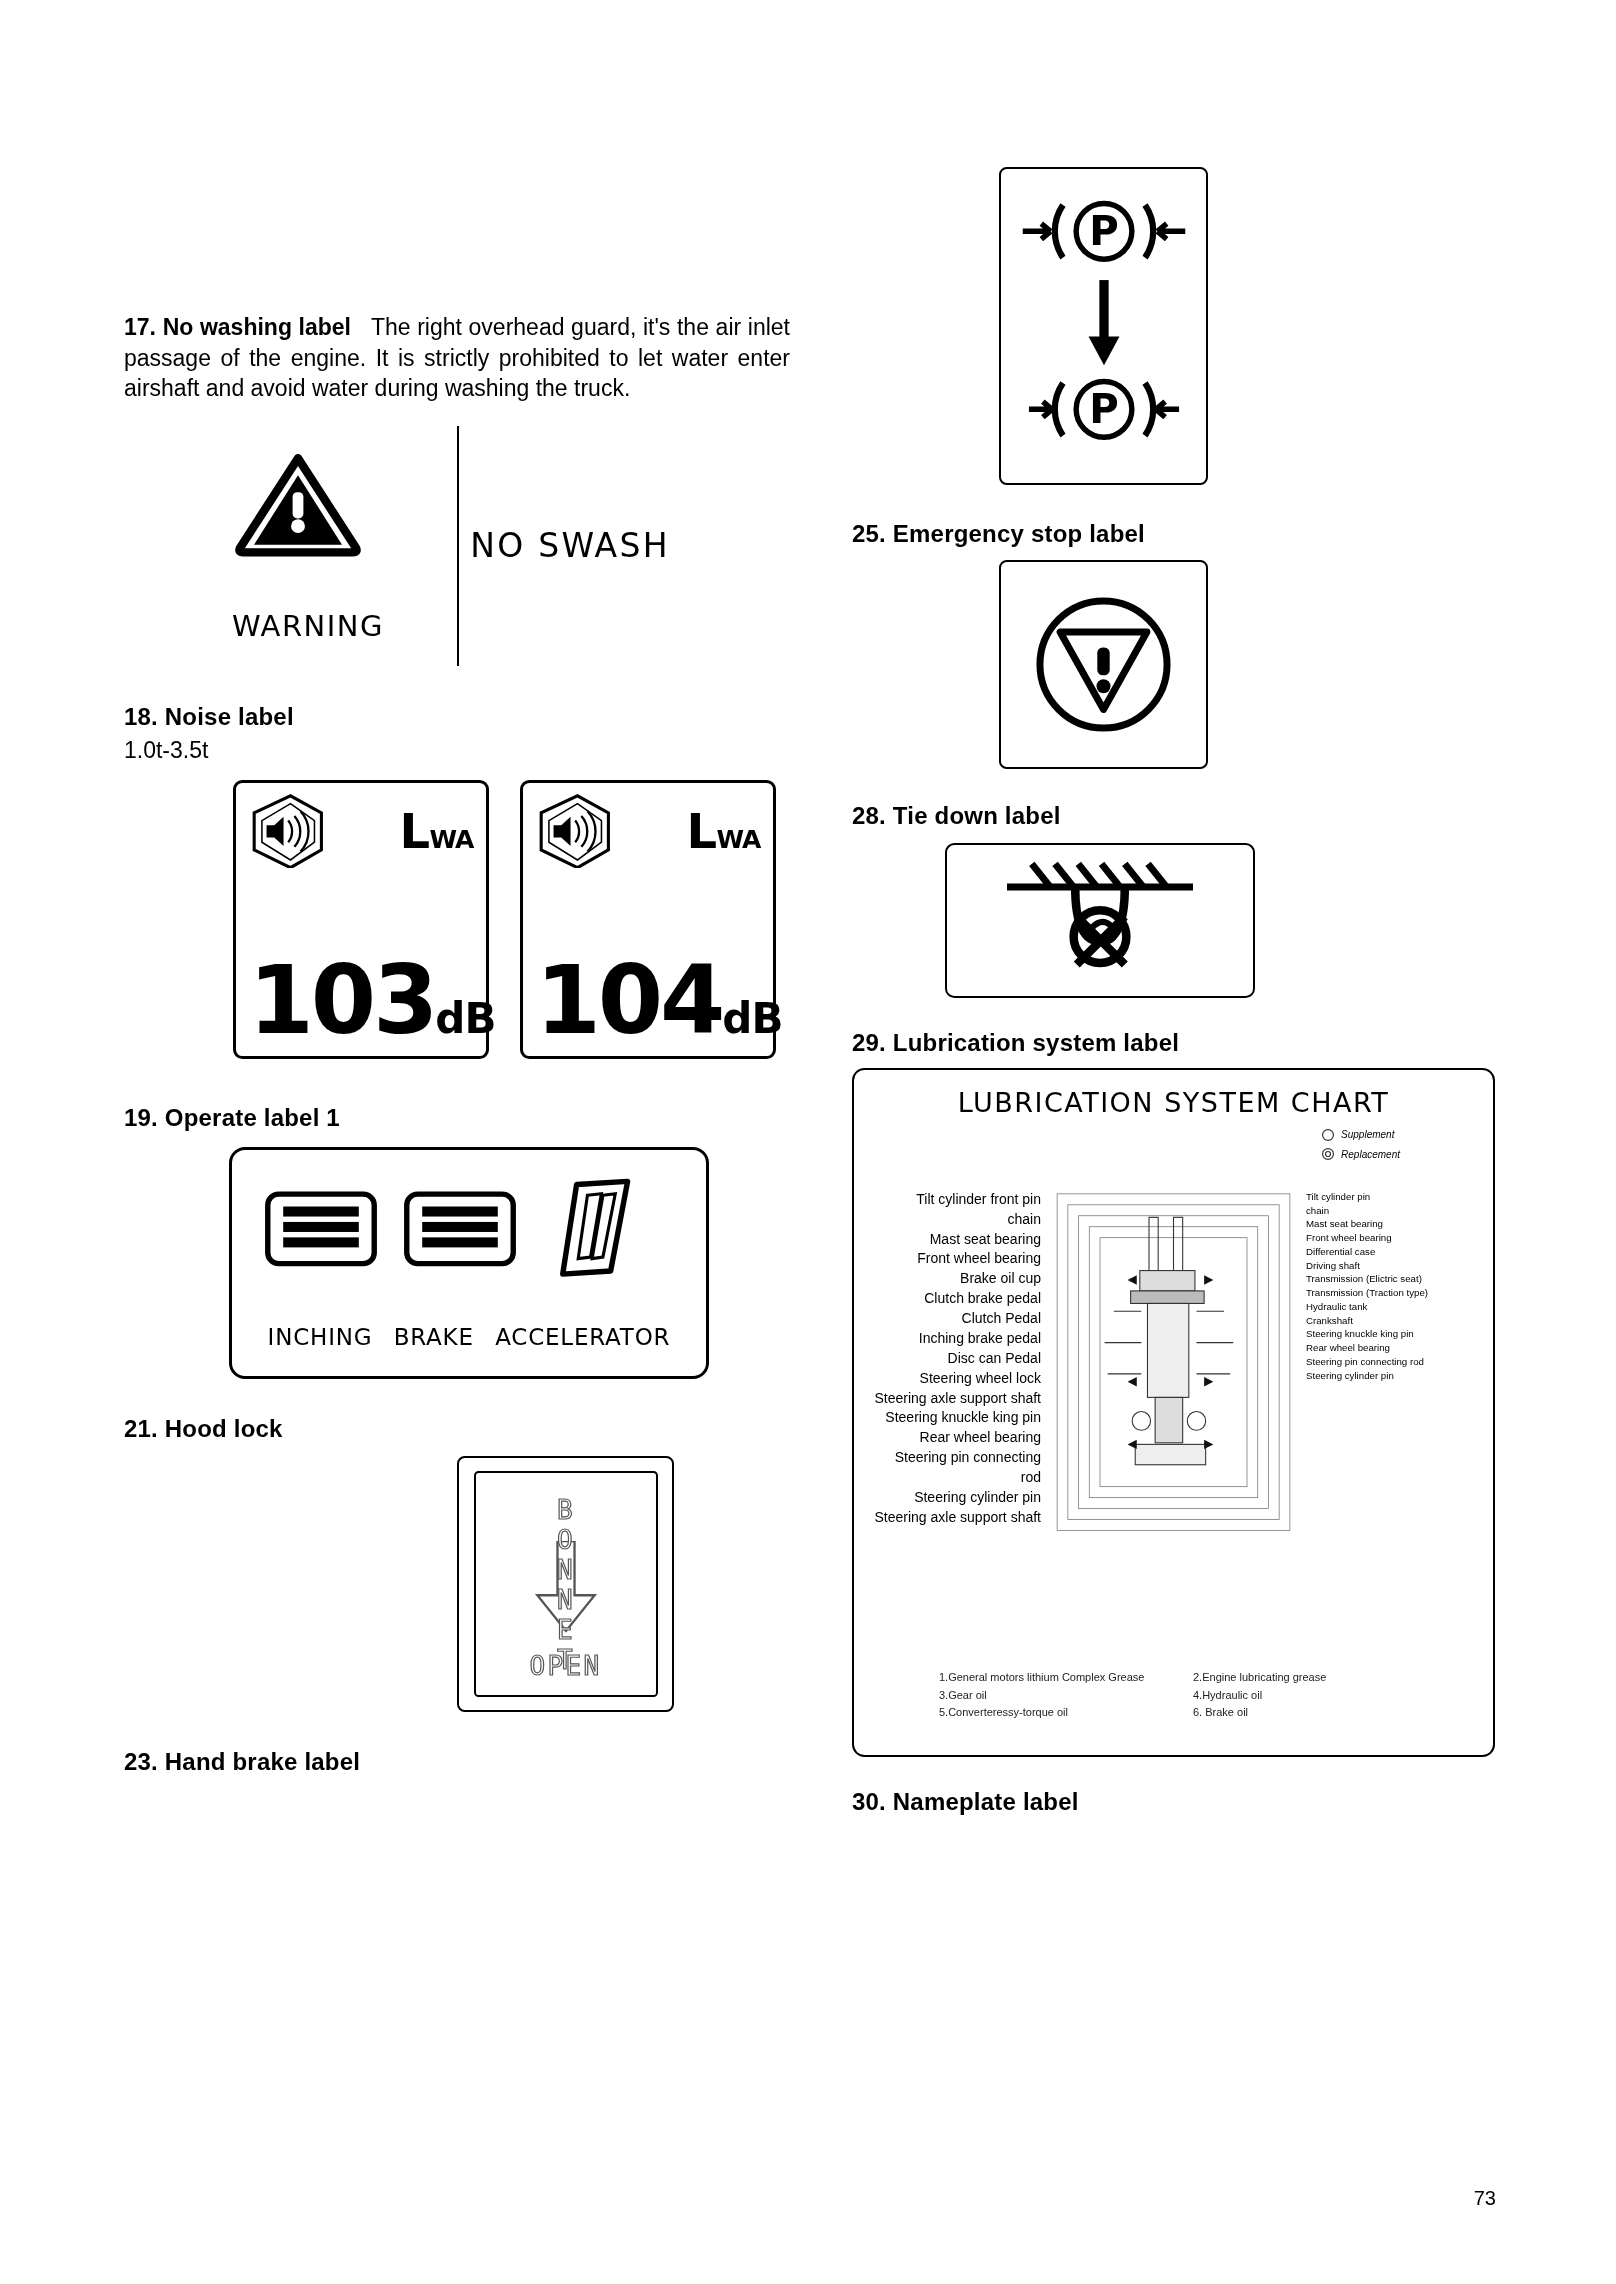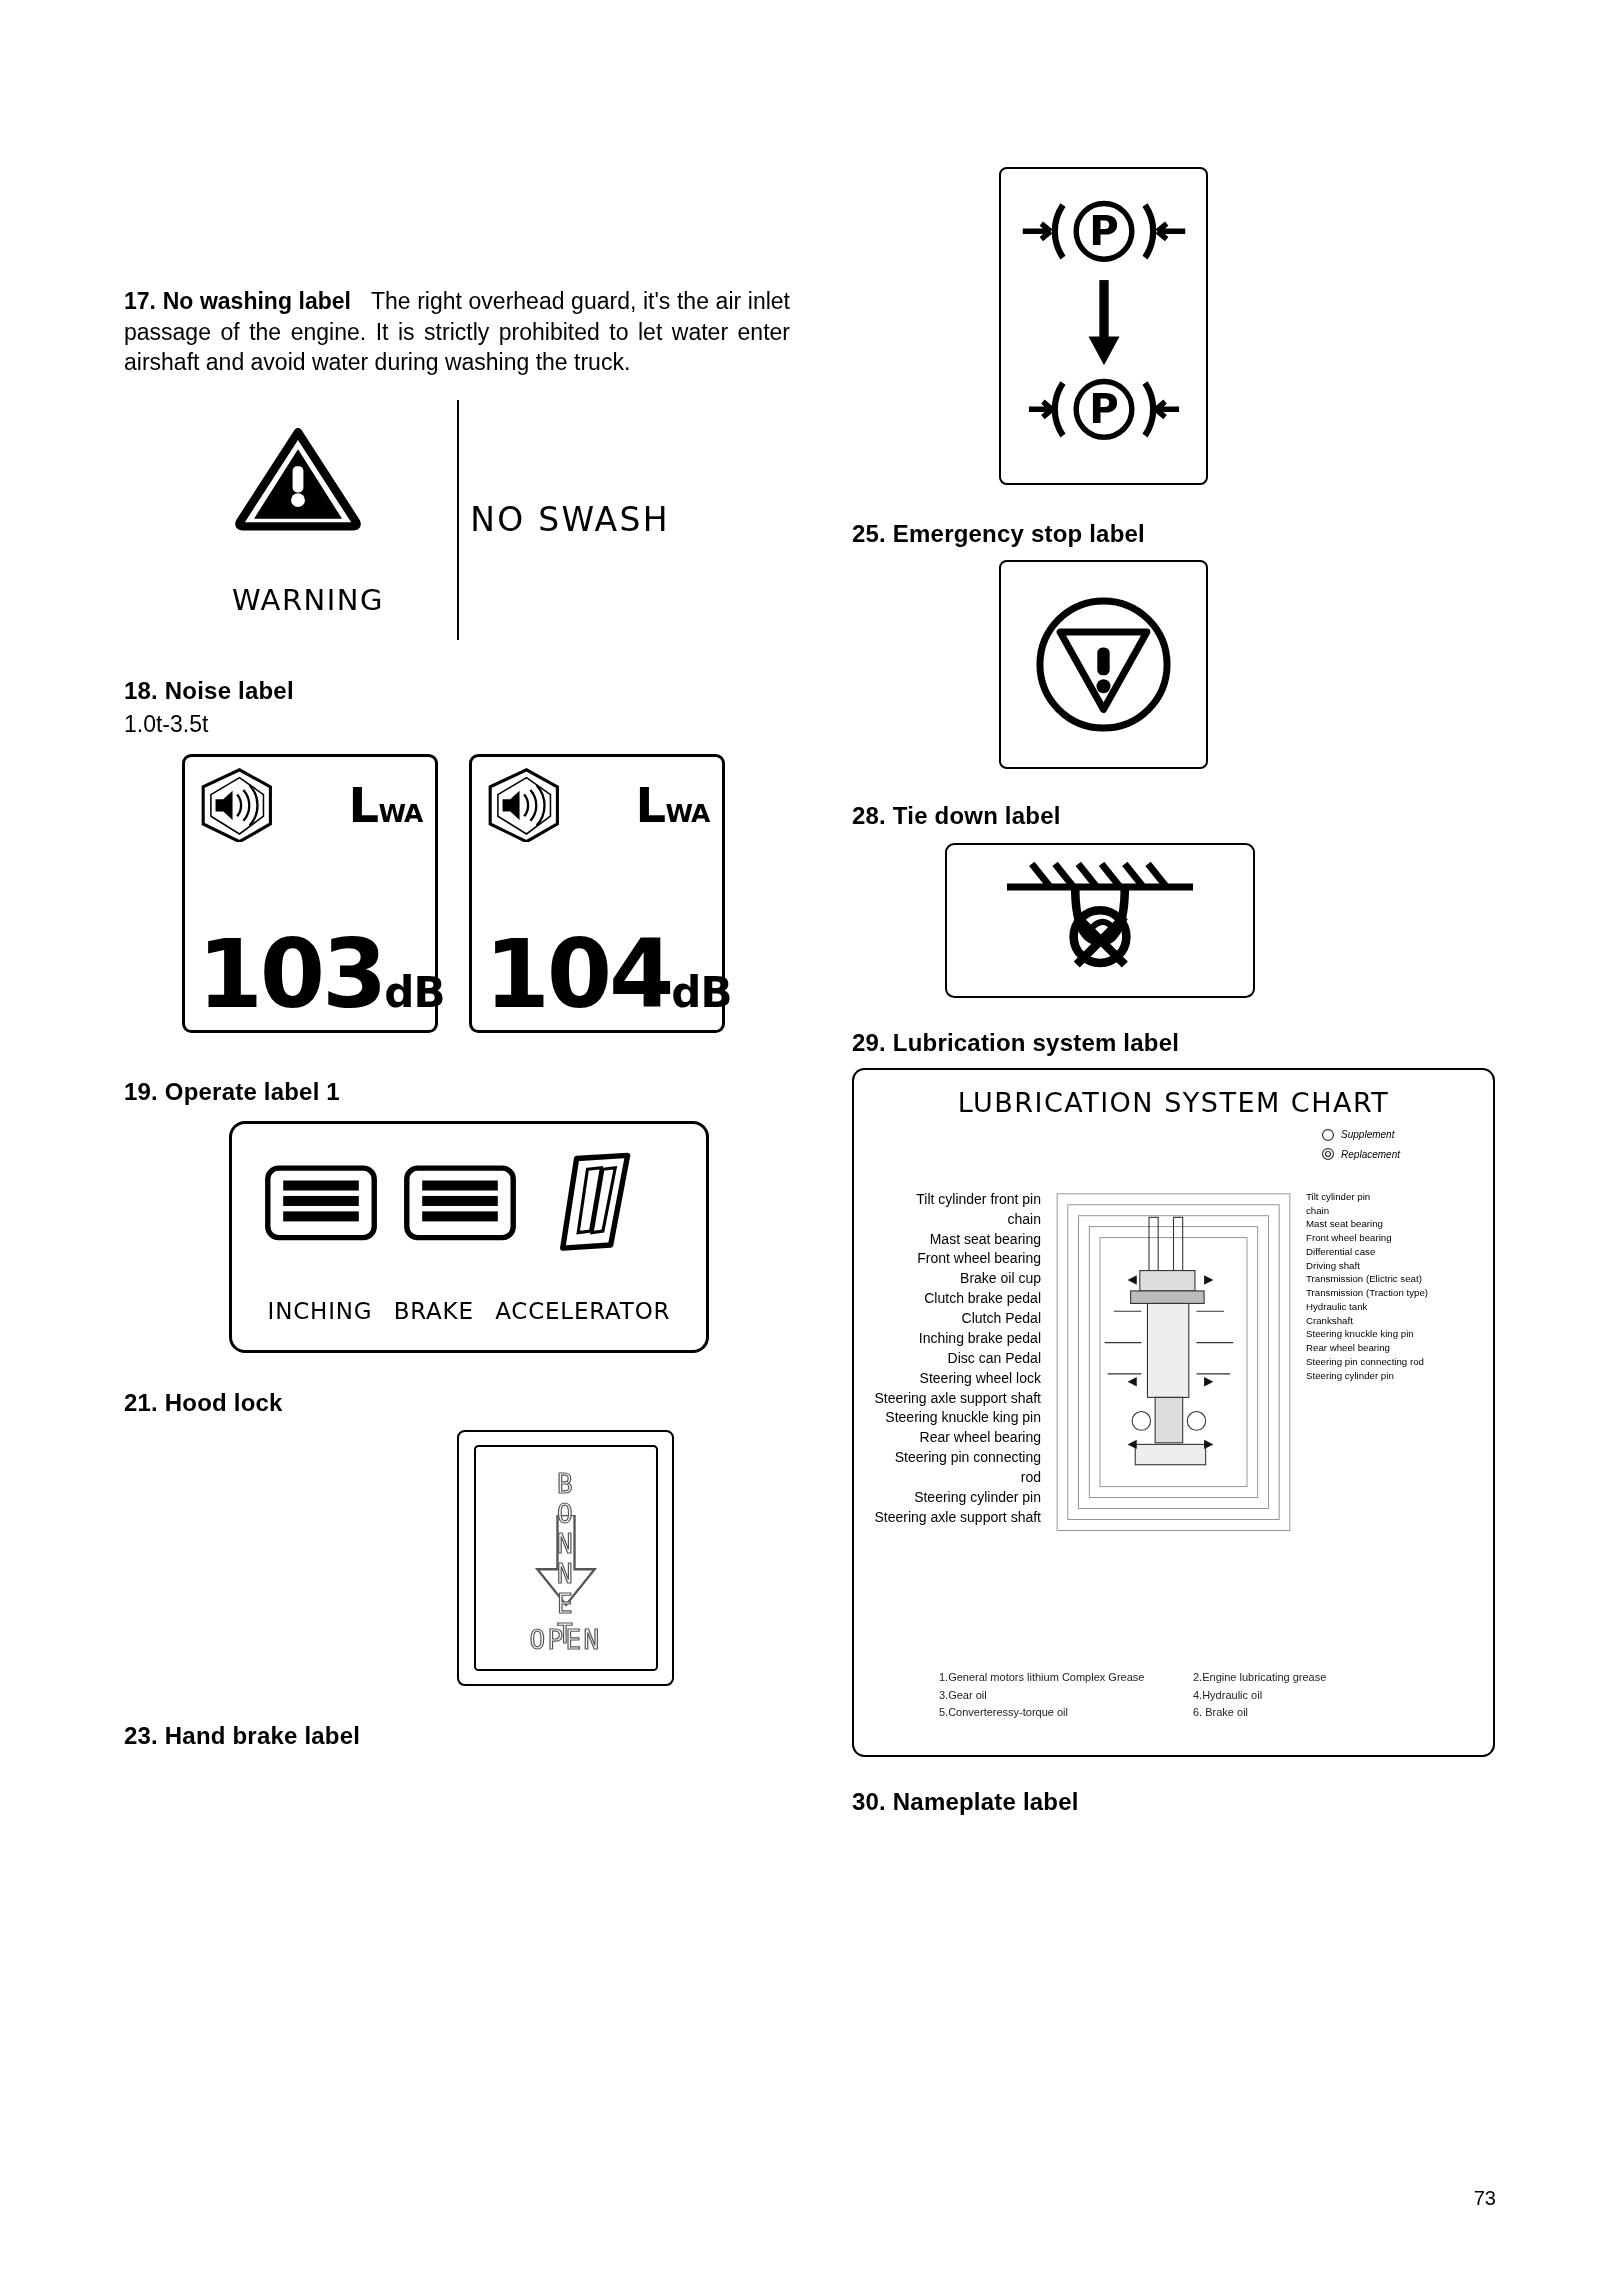--- a/index.html
+++ b/index.html
@@ -13,21 +13,21 @@
   .para b{font-weight:bold;}
 
   
   .nowash{display:flex;width:449px;height:240px;margin-left:108px;position:relative;}
   .nowash .cellL{flex:0 0 225px;border-right:2.3px solid #000;display:flex;flex-direction:column;align-items:flex-start;justify-content:center;gap:47px;}
   .nowash .cellR{flex:1;display:flex;align-items:center;justify-content:center;}
   .nowash .warnword{font-family:"DejaVu Sans",sans-serif;font-size:29px;letter-spacing:1.5px;margin-top:4.6px;}
   .nowash .swash{font-family:"DejaVu Sans",sans-serif;font-size:33px;letter-spacing:2.3px;}
 
   
-  .noise-row{display:flex;gap:31px;margin-left:58px;}
+  .noise-row{display:flex;gap:31px;margin-left:109px;}
   .noise{width:256px;height:279px;border:3.1px solid #000;border-radius:9.3px;box-sizing:border-box;padding:11px 12.4px;display:flex;flex-direction:column;justify-content:space-between;}
   .noise .top{display:flex;align-items:center;justify-content:space-between;}
   .noise .lwa{font-family:"DejaVu Sans",sans-serif;font-size:48px;font-weight:bold;letter-spacing:-0.8px;}
   .noise .lwa sub{font-size:25px;font-weight:bold;vertical-align:baseline;}
   .noise .big{font-family:"DejaVu Sans",sans-serif;font-size:94px;font-weight:bold;line-height:0.95;text-align:center;letter-spacing:-3.1px;}
   .noise .big .db{font-size:42px;letter-spacing:-0.8px;}
 
   
   .operate{width:480px;height:232px;margin-left:105px;border:3.1px solid #000;border-radius:16px;box-sizing:border-box;padding:20px 17px;display:flex;flex-direction:column;justify-content:space-between;}
   .operate .pedals{display:flex;align-items:center;gap:23px;height:116px;padding-left:14px;}
@@ -58,21 +58,21 @@
   .lube .oils span{width:50%;line-height:1.6;color:#222;}
   .lube .diagram{position:absolute;left:197px;right:197px;top:116px;bottom:201px;}
 
   .pagenum{position:absolute;right:120px;bottom:74px;font-size:20px;}
 </style>
 </head>
 <body>
 
 <div class="page">
 
-  <div class="col-left" style="top:286px;">
+  <div class="col-left" style="top:312px;">
 
     <div class="para">
       <b>17.</b>
       <b>No washing label</b>
       &nbsp;&nbsp;<span>The right overhead guard, it's the air inlet passage of the engine. It is strictly prohibited to let water enter airshaft and avoid water during washing the truck.</span>
     </div>
 
     <div style="height:22px"></div>
 
     <div class="nowash">

